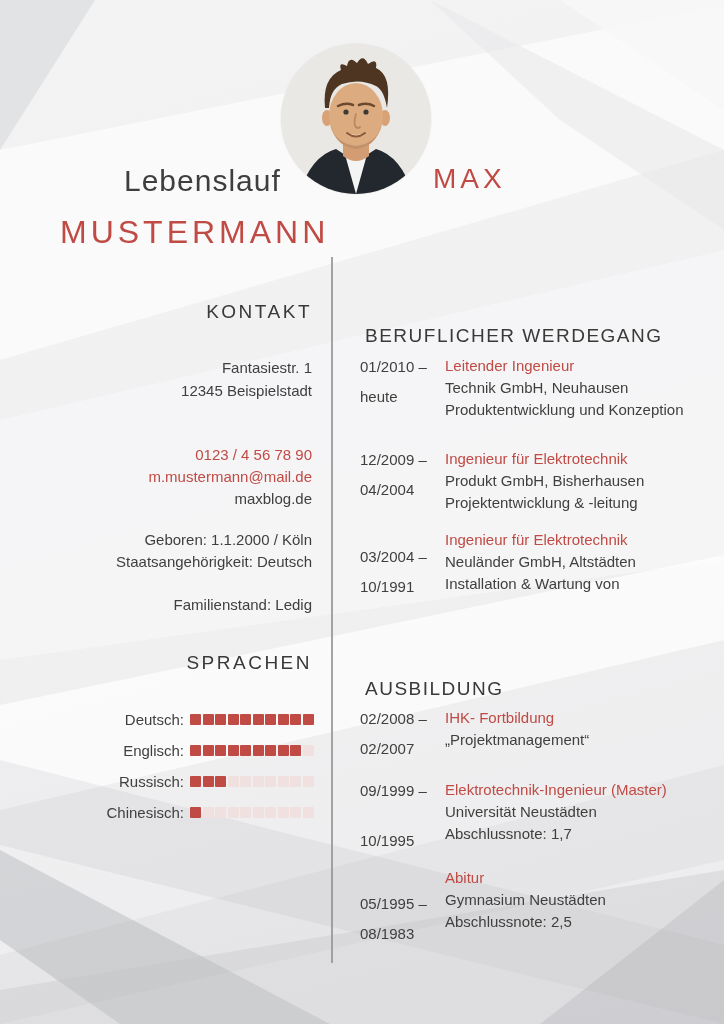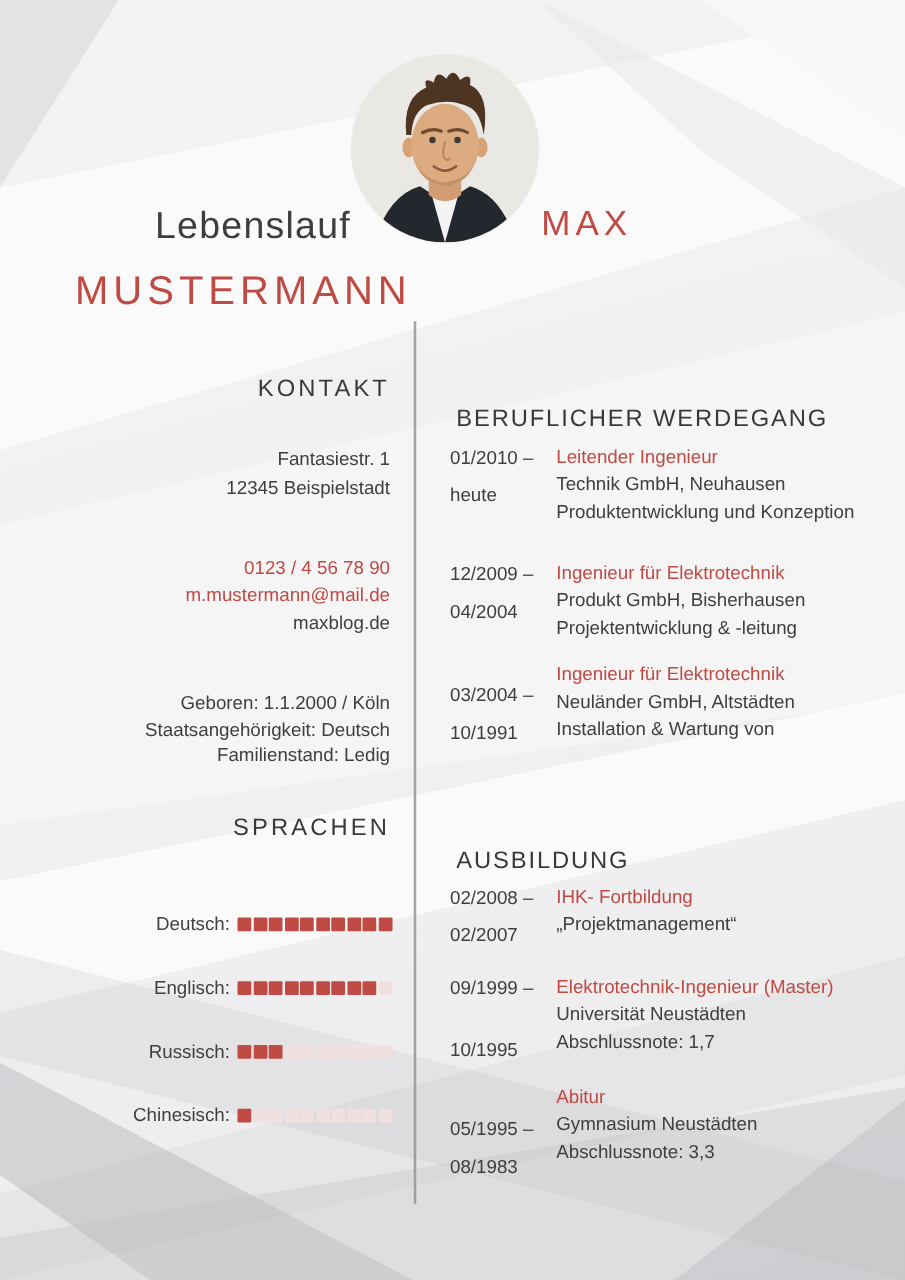--- a/index.html
+++ b/index.html
@@ -25,26 +25,26 @@
   .sec{position:absolute;font-size:19px;letter-spacing:2.5px;color:#393939;white-space:nowrap;}
   .sec.right-align{left:40px;width:272px;text-align:right;}
   .sec.left-side{left:365px;text-align:left;letter-spacing:1.5px;margin-top:24px;}
 
   
   .lc{position:absolute;left:40px;width:272px;text-align:right;color:var(--text);font-size:15px;}
   .lc div{white-space:nowrap;}
   .addr{top:356px;line-height:23px;}
   .cred{top:444px;line-height:22px;}
   .cred .red{color:var(--accent);}
-  .pers{top:529px;line-height:22px;margin-top:23px;}
+  .pers{top:529px;line-height:22px;}
   .fam{top:594px;line-height:22px;}
 
   
   .langs{top:704px;}
-  .lang-row{display:flex;justify-content:flex-end;align-items:center;height:31px;gap:6px;margin-top:20px;}
+  .lang-row{display:flex;justify-content:flex-end;align-items:center;height:31px;gap:6px;}
   .squares{display:flex;gap:1.5px;width:122px;}
   .sq{width:11px;height:11px;background:var(--bar-empty);border-radius:1px;flex:none;}
   .sq.filled{background:var(--accent);}
 
   
   .entry{position:absolute;left:360px;width:335px;font-size:15px;color:var(--text);}
   .entry .dates{position:absolute;left:0;top:0;width:82px;}
   .entry .dates div{position:absolute;left:0;white-space:nowrap;}
   .entry .econtent{position:absolute;left:85px;top:-3px;width:250px;line-height:22px;}
   .entry .etitle{color:var(--accent);}
@@ -244,18 +244,18 @@
     </div>
 
     <div class="entry" style="top:870px">
       <div class="dates" style="top:25px">
         <div style="top:0">05/1995 –</div>
         <div style="top:30px">08/1983</div>
       </div>
       <div class="econtent">
         <div class="etitle">Abitur</div>
         <div>Gymnasium Neustädten</div>
-        <div>Abschlussnote: 3,3</div>
+        <div>Abschlussnote: 2,5</div>
       </div>
     </div>
 
   </div>
 </div>
 
 </body></html>

